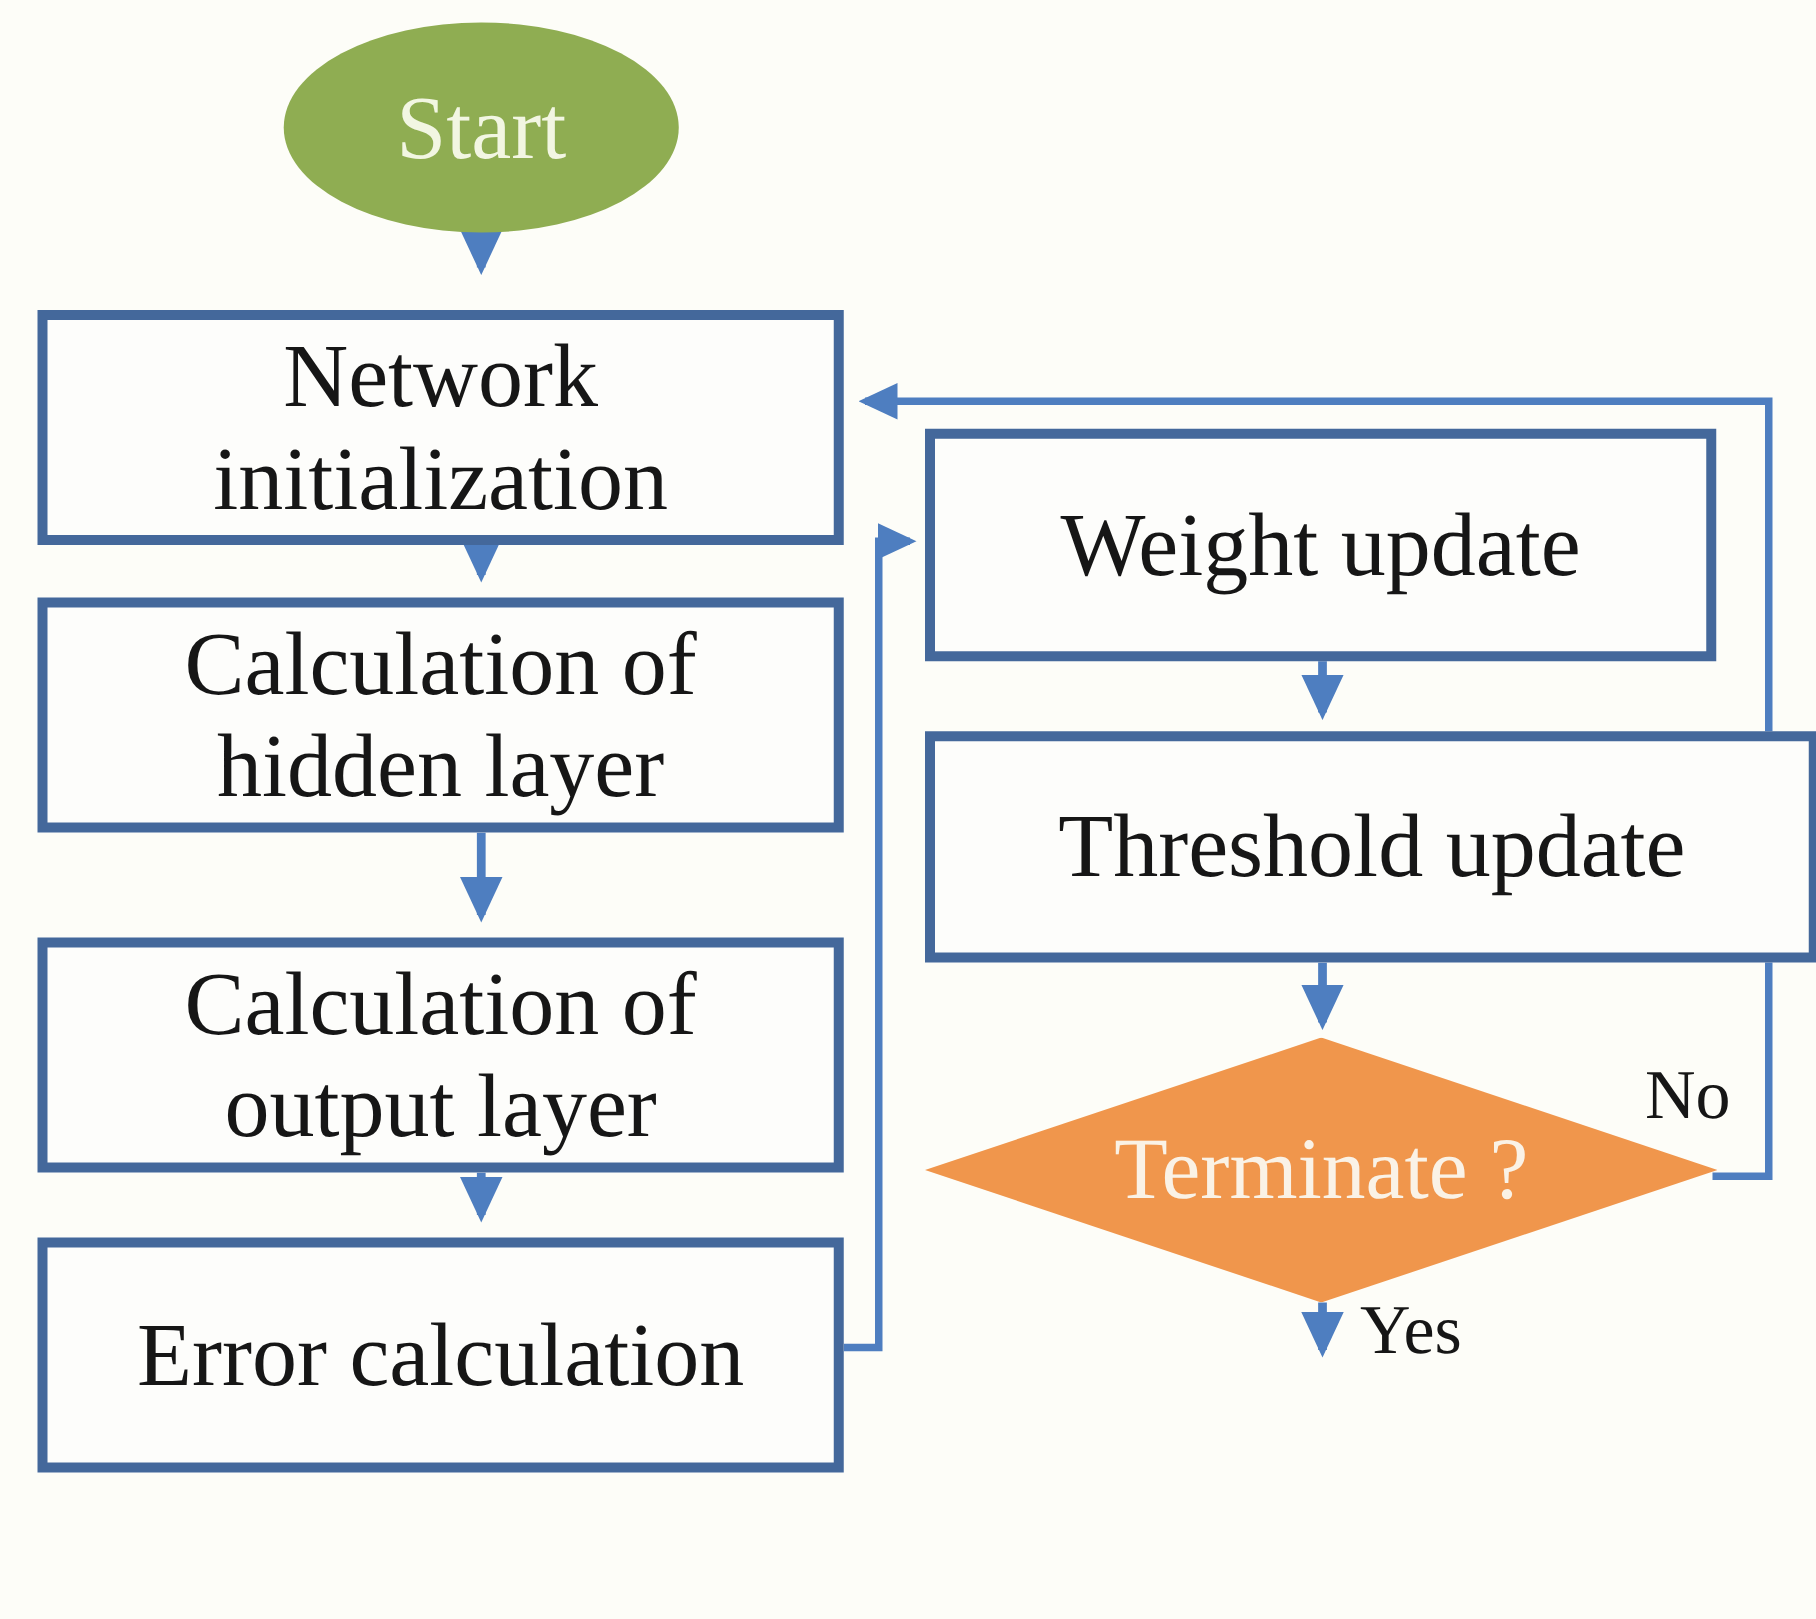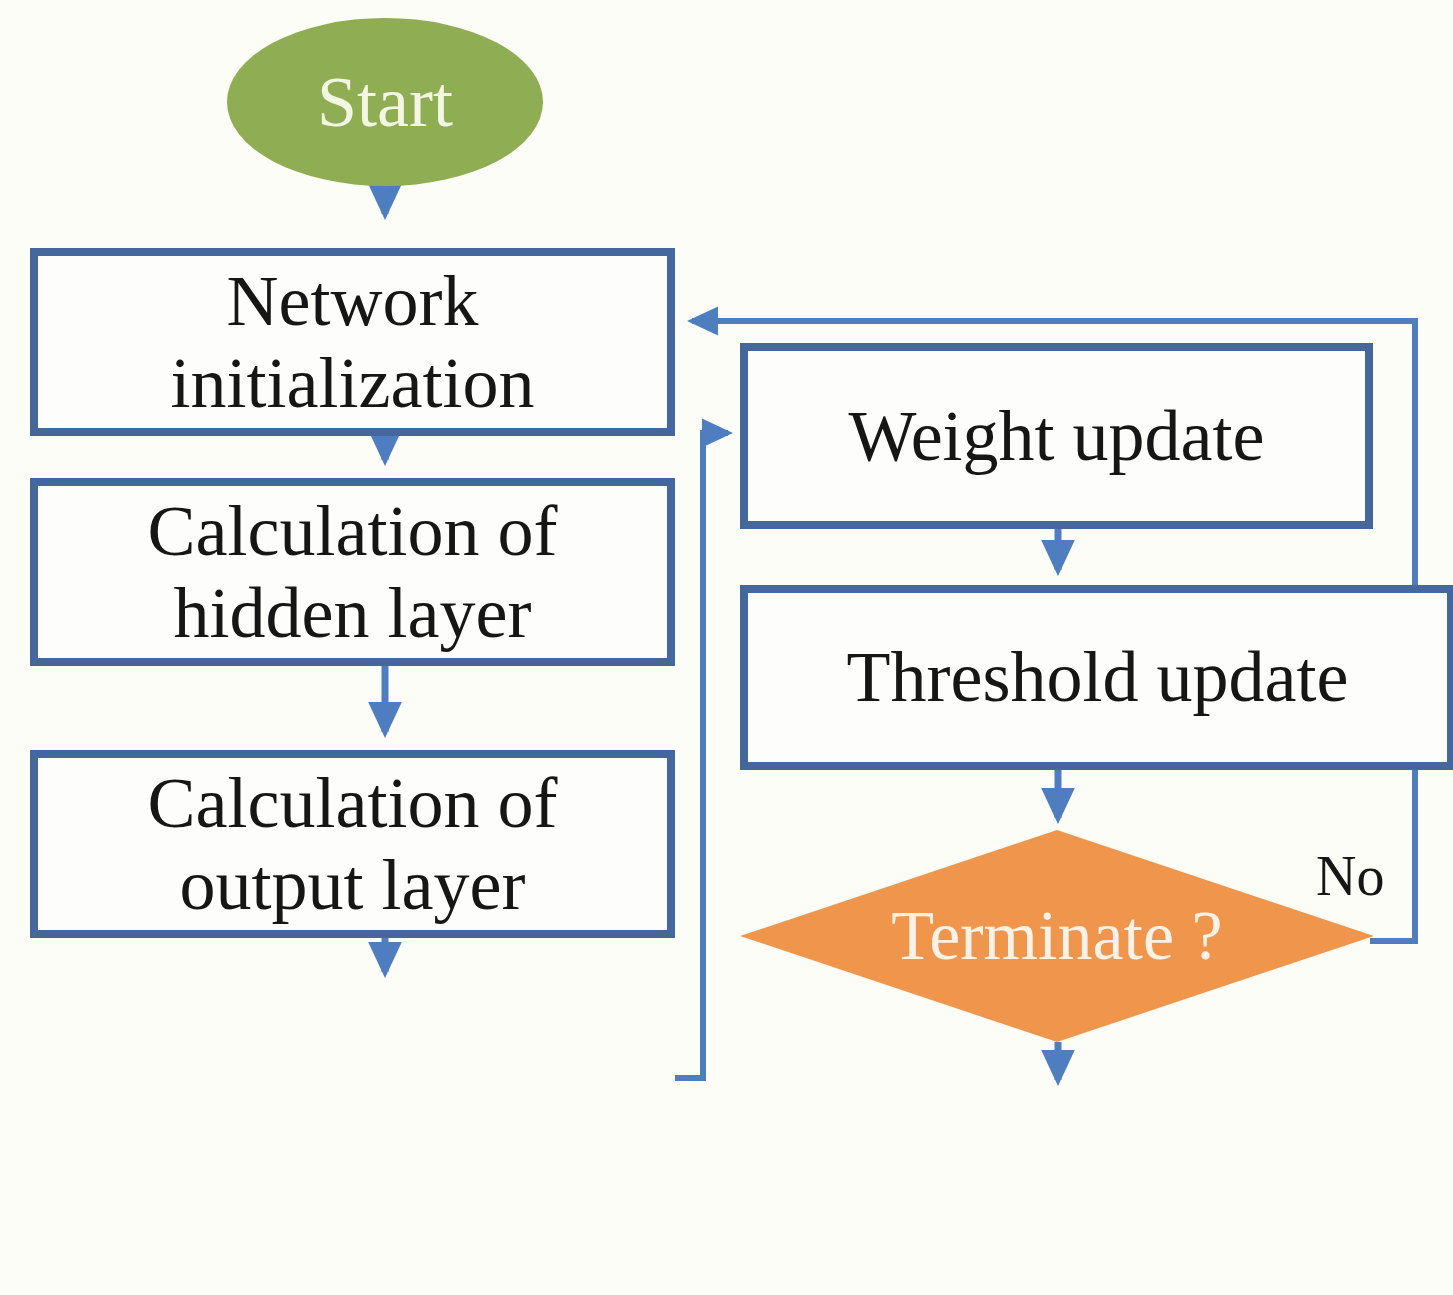--- a/index.html
+++ b/index.html
@@ -93,24 +93,26 @@
 
   <div class="node process" style="left:30px;top:232px;width:645px;height:188px;margin-top:16px;">Network
 initialization</div>
 
   <div class="node process" style="left:30px;top:478px;width:645px;height:188px;">Calculation of
 hidden layer</div>
 
   <div class="node process" style="left:30px;top:750px;width:645px;height:188px;">Calculation of
 output layer</div>
 
+  <div class="node process" style="left:30px;top:990px;width:645px;height:188px;">Error calculation</div>
 
   <div class="node process" style="left:740px;top:343px;width:633px;height:186px;">Weight update</div>
 
   <div class="node process" style="left:740px;top:585px;width:715px;height:185px;">Threshold update</div>
 
   <div class="node decision" style="left:740px;top:830px;width:634px;height:212px;">Terminate ?</div>
 
 
   <div class="edge-label" style="left:1316px;top:848px;">No</div>
 
+  <div class="edge-label" style="left:1088px;top:1036px;">Yes</div>
 
 </div>
 
 </body></html>

